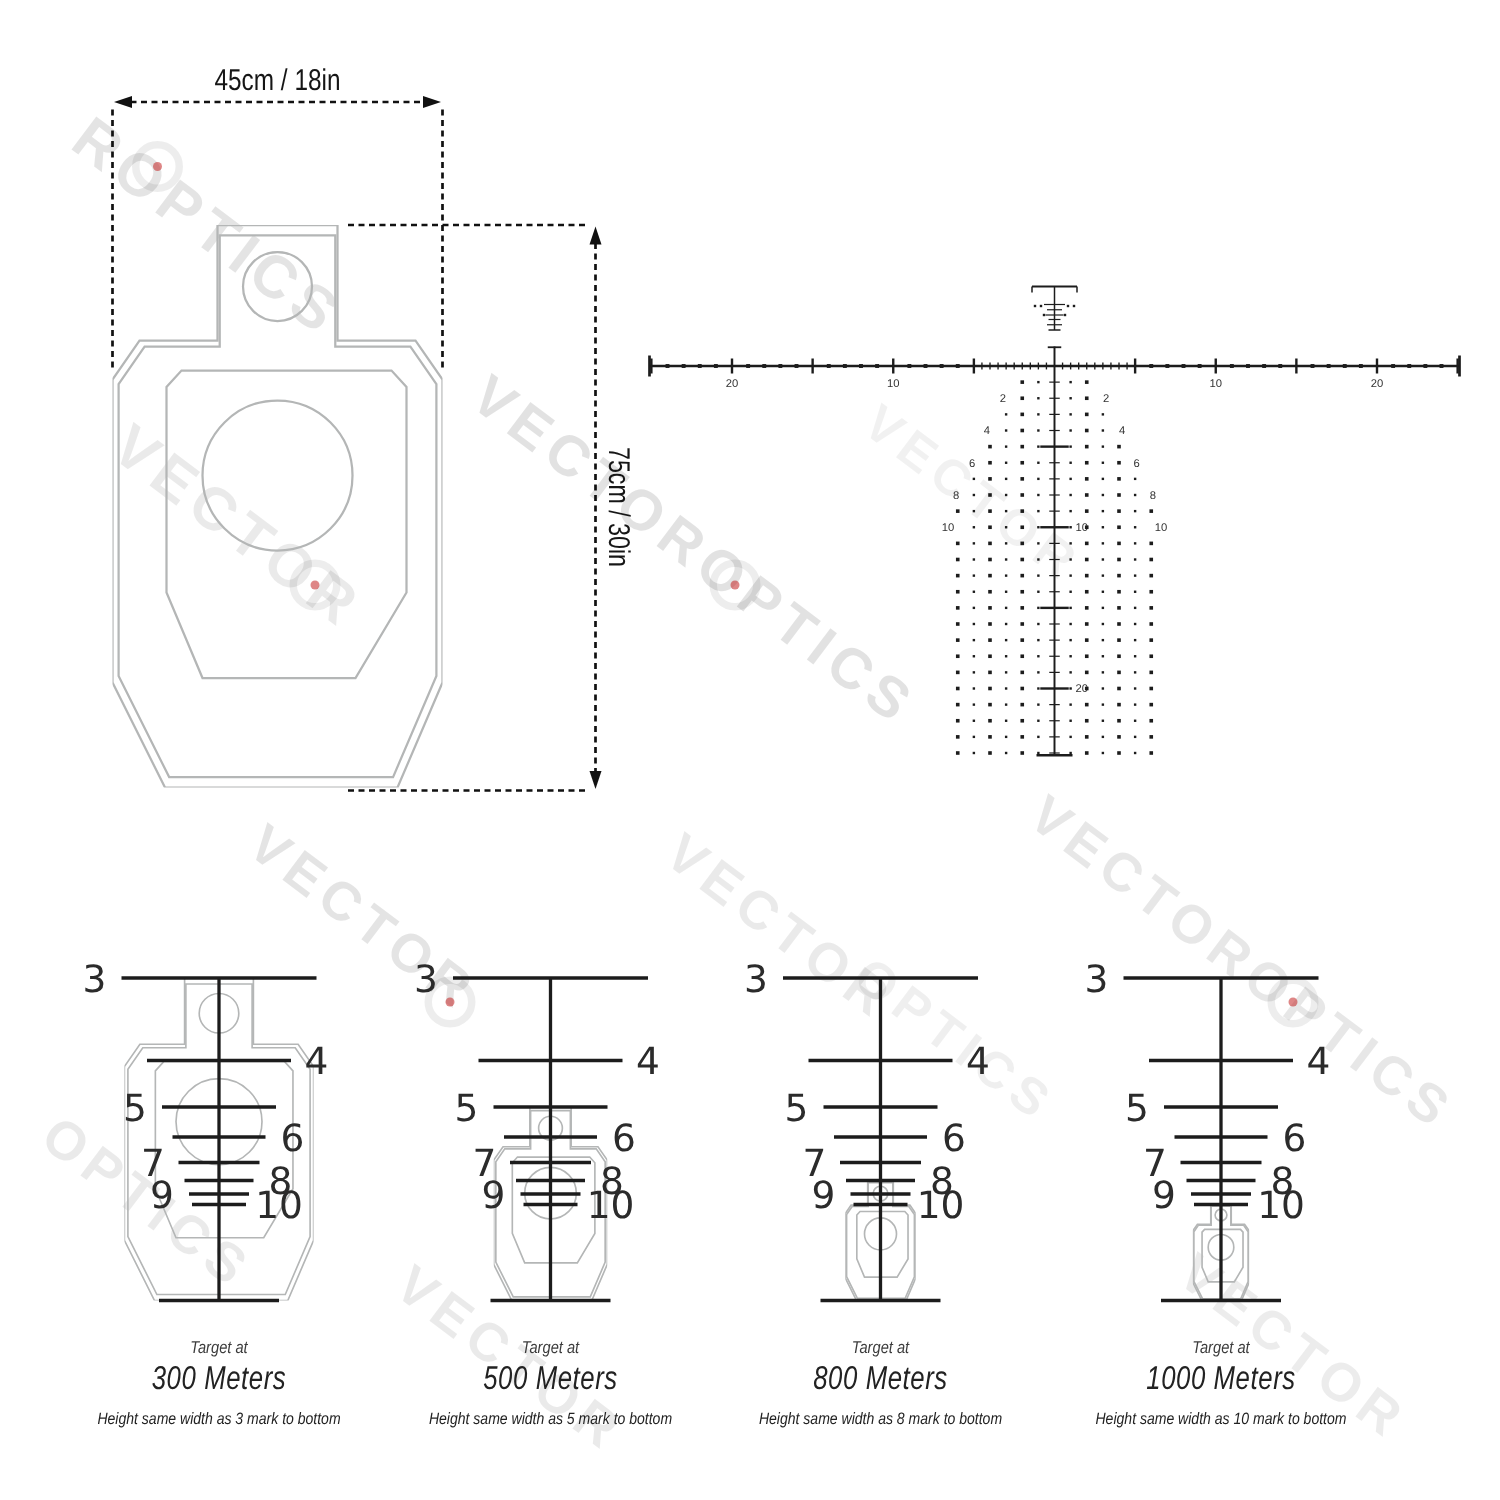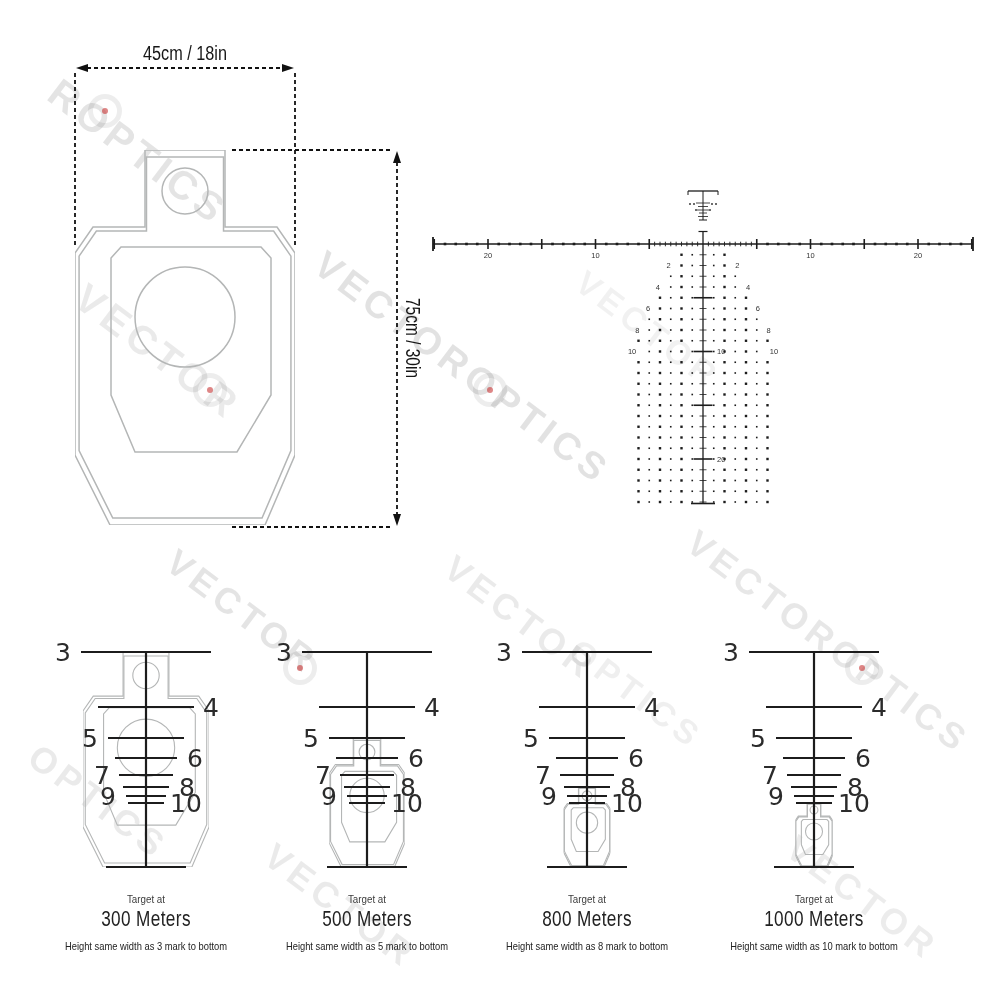--- a/index.html
+++ b/index.html
@@ -20,21 +20,21 @@
   }
   .logo-ring .rdot{
     position:absolute;left:50%;top:50%;width:6px;height:6px;border-radius:50%;
     background:rgba(195,35,35,0.55);transform:translate(-50%,-50%);
   }
   #draw-svg{position:absolute;left:0;top:0;z-index:1;}
   .dimtext{fill:#161616;font-size:20px;font-family:"Liberation Sans", sans-serif;}
   .ret-num{fill:#333;font-size:7.5px;font-family:"Liberation Sans", sans-serif;}
   .ladder-num{fill:#2b2b2b;font-size:25px;font-family:"DejaVu Sans", sans-serif;}
   .card-caption{
-    position:absolute;width:260px;text-align:center;z-index:2;color:#222;
+    position:absolute;width:260px;text-align:center;z-index:2;color:#222;font-style:italic;
   }
   .cap-small{font-size:11.5px;color:#3c3c3c;transform:scaleX(.85);}
   .cap-big{font-size:22px;margin-top:1px;transform:scaleX(.78);letter-spacing:.5px;}
   .cap-note{font-size:11px;margin-top:8px;transform:scaleX(.85);}
 </style>
 </head>
 <body>
 
 <div id="stage">
 

